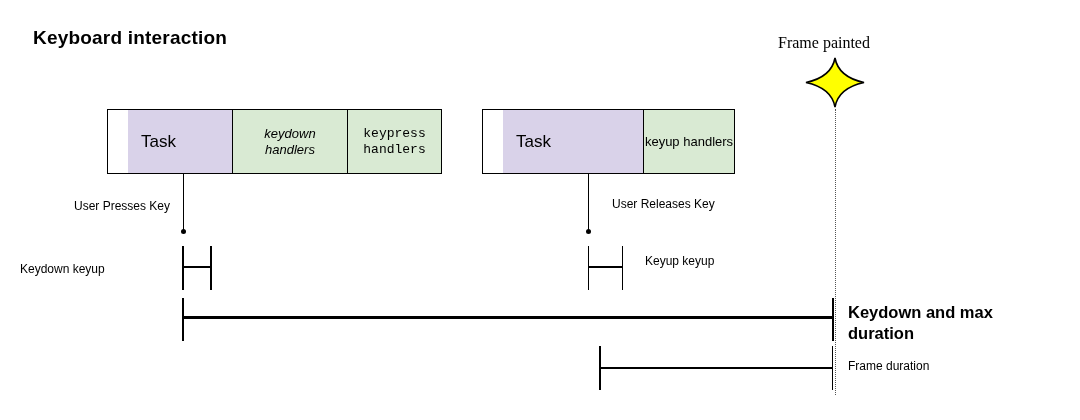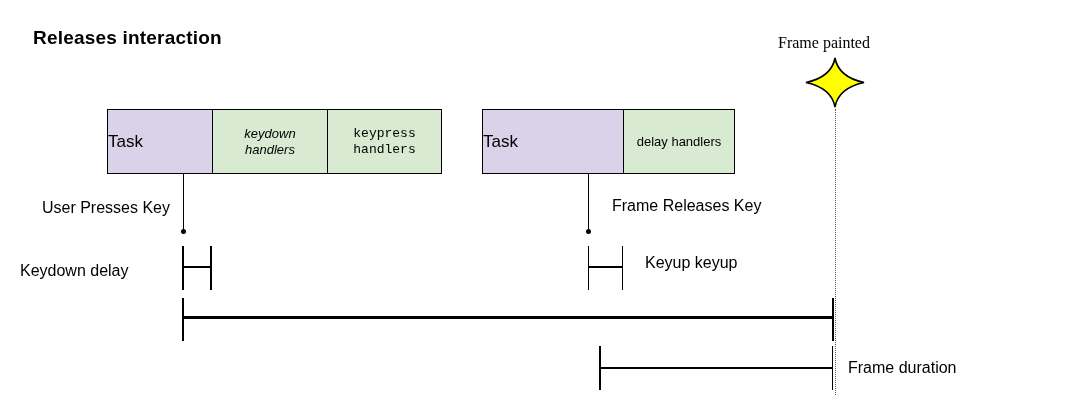--- a/index.html
+++ b/index.html
@@ -3,89 +3,90 @@
 <meta charset="utf-8">
 <style>
   html,body{margin:0;padding:0;background:#fff;}
   #stage{
     position:relative;width:1080px;height:420px;background:#fff;overflow:hidden;
     font-family:"Liberation Sans","DejaVu Sans",sans-serif;color:#000;
   }
   .abs{position:absolute;}
   .title{left:33px;top:27px;font-size:19px;font-weight:bold;letter-spacing:.2px;}
   .frame-label{left:778px;top:34px;font-size:16px;font-family:Liberation Serif, serif;}
-  .lbl{font-size:16px;white-space:nowrap;}
+  .lbl{font-size:12px;white-space:nowrap;}
 
   
   .group{display:flex;border:1.5px solid var(--line,#000);box-sizing:border-box;top:109px;height:65px;}
   .group1{left:107px;width:335px;}
   .group2{left:482px;width:253px;}
   .cell{box-sizing:border-box;display:flex;align-items:center;justify-content:center;height:100%;}
-  .task-cell{background:var(--task-fill,#d9d2e9);justify-content:flex-start;font-size:17px;}
+  .task-cell{background:var(--task-fill,#d9d2e9);justify-content:flex-start;padding-left:13px;font-size:17px;margin-left:20px;}
   .handler-cell{background:var(--handler-fill,#d9ead3);border-left:1.5px solid var(--line,#000);
     font-size:13px;text-align:center;white-space:pre-line;line-height:16px;}
   .g1-task{width:104px;flex:none;}
   .g1-h{width:115px;flex:none;font-style:italic;}
   .g1-h2{flex:1;font-family:Liberation Mono, monospace;}
   .g2-task{width:140px;flex:none;}
   .g2-h{flex:1;}
 
   
   .vline{width:1.5px;background:var(--line,#000);}
   .hline{background:var(--line,#000);}
   .dot{width:5px;height:5px;border-radius:50%;background:var(--line,#000);}
   .dotted{border-left:1.5px dotted #555;width:0;}
   .bold-lbl{left:848px;top:302px;width:182px;font-size:16.5px;font-weight:bold;line-height:21px;}
 </style>
 </head>
 <body>
 
 <div id="stage">
 
-  <div class="abs title">Releases interaction</div>
+  <div class="abs title">Keyboard interaction</div>
 
   <div class="abs frame-label">Frame painted</div>
   <svg class="abs" style="left:805px;top:57px;" width="60" height="51" viewBox="0 0 60 51">
     <path d="M30 1 Q33.5 20 59 25.5 Q33.5 31 30 50 Q26.5 31 1 25.5 Q26.5 20 30 1 Z" style="fill:var(--star-fill,#ffff00);stroke:var(--line,#000);stroke-width:1.6;"></path>
   </svg>
   <div class="abs dotted" style="left:835px;top:109px;height:286px;"></div>
 
   <div class="abs group group1">
     <div class="cell task-cell g1-task">Task</div>
     <div class="cell handler-cell g1-h">keydown
 handlers</div>
     <div class="cell handler-cell g1-h2">keypress
 handlers</div>
   </div>
 
   <div class="abs group group2">
     <div class="cell task-cell g2-task">Task</div>
-    <div class="cell handler-cell g2-h">delay handlers</div>
+    <div class="cell handler-cell g2-h">keyup handlers</div>
   </div>
 
   <div class="abs lbl" style="left:20px;top:199px;width:150px;text-align:right;">User Presses Key</div>
   <div class="abs vline" style="left:182.5px;top:174px;height:56px;"></div>
   <div class="abs dot" style="left:180.5px;top:229px;"></div>
 
-  <div class="abs lbl" style="left:612px;top:197px;">Frame Releases Key</div>
+  <div class="abs lbl" style="left:612px;top:197px;">User Releases Key</div>
   <div class="abs vline" style="left:587.5px;top:174px;height:56px;"></div>
   <div class="abs dot" style="left:585.5px;top:229px;"></div>
 
-  <div class="abs lbl" style="left:20px;top:262px;">Keydown delay</div>
+  <div class="abs lbl" style="left:20px;top:262px;">Keydown keyup</div>
   <div class="abs vline" style="left:182px;top:246px;height:44px;"></div>
   <div class="abs vline" style="left:210px;top:246px;height:44px;"></div>
   <div class="abs hline" style="left:182px;top:266px;width:29.5px;height:1.5px;"></div>
 
   <div class="abs lbl" style="left:645px;top:254px;">Keyup keyup</div>
   <div class="abs vline" style="left:587.5px;top:246px;height:44px;"></div>
   <div class="abs vline" style="left:621.5px;top:246px;height:44px;"></div>
   <div class="abs hline" style="left:587.5px;top:266px;width:35.5px;height:1.5px;"></div>
 
   <div class="abs hline" style="left:183px;top:316px;width:650px;height:2.5px;"></div>
   <div class="abs hline" style="left:181.5px;top:298px;width:2.5px;height:43px;"></div>
   <div class="abs hline" style="left:831.5px;top:298px;width:2.5px;height:43px;"></div>
+  <div class="abs bold-lbl">Keydown and max duration</div>
 
   <div class="abs hline" style="left:600px;top:367px;width:233px;height:1.5px;"></div>
   <div class="abs vline" style="left:599px;top:346px;height:44px;"></div>
   <div class="abs vline" style="left:831.5px;top:346px;height:44px;"></div>
   <div class="abs lbl" style="left:848px;top:359px;">Frame duration</div>
 
 </div>
 
 </body></html>

